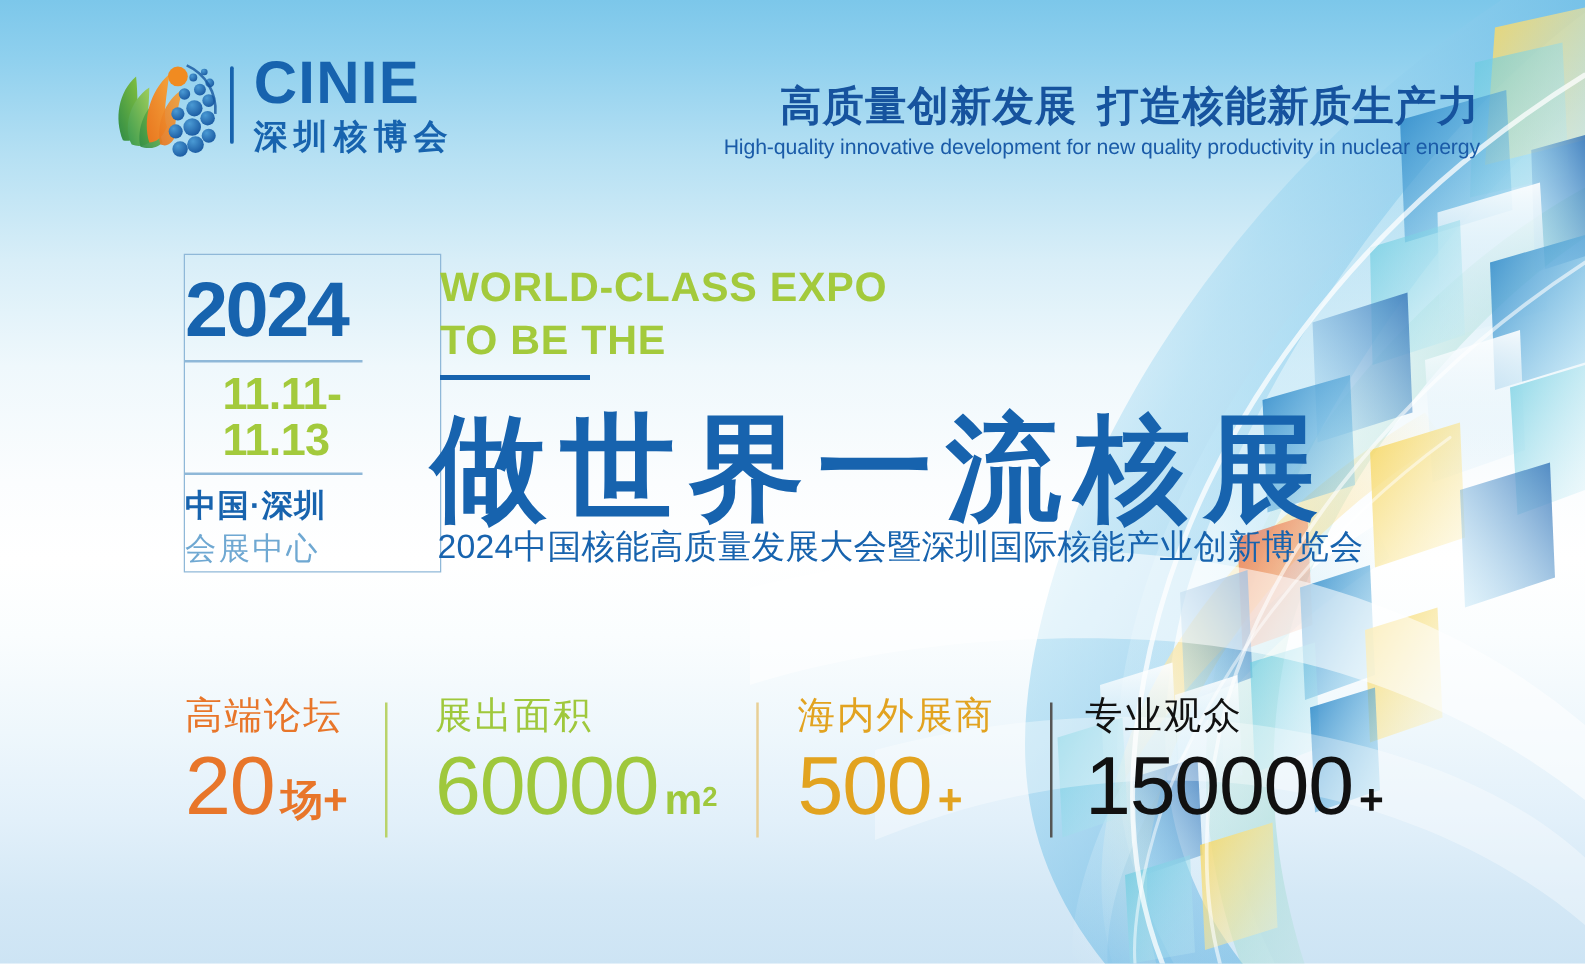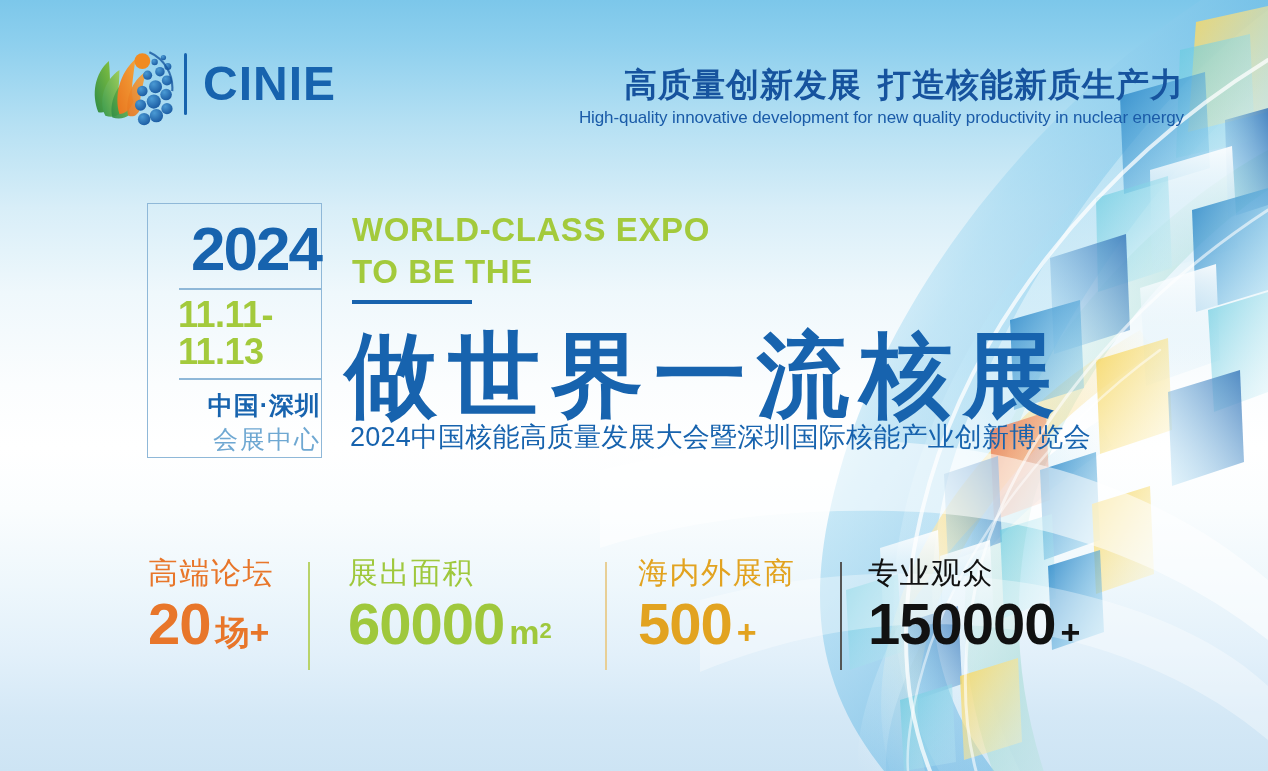--- a/index.html
+++ b/index.html
@@ -111,27 +111,27 @@
     letter-spacing: -0.1px;
     margin-top: 3px;
     white-space: nowrap;
   }
 
   
   .date-box {
     position: absolute;
     left: 147px;
     top: 203px;
-    width: 175px;
+    width: 206px;
     height: 255px;
     border: 1.5px solid #8fb8d8;
     box-sizing: border-box;
     display: flex;
     flex-direction: column;
-    align-items: flex-end;
+    align-items: flex-start;
     padding-top: 14px;
   }
   .date-year {
     font-size: 62px;
     font-weight: bold;
     color: #1763ae;
     letter-spacing: -2px;
     line-height: 1;
   }
   .date-rule {
@@ -228,22 +228,22 @@
     letter-spacing: 1.5px;
     white-space: nowrap;
   }
   .stat-value {
     margin-top: 6px;
     line-height: 1;
     white-space: nowrap;
     font-weight: bold;
   }
   .stat-num {
-    font-size: 58px;
-    font-weight: bold;
+    font-size: 66px;
+    font-weight: normal;
     letter-spacing: -1px;
   }
   .stat-unit {
     font-size: 34px;
     font-weight: bold;
     margin-left: 5px;
     letter-spacing: 0;
   }
   .stat-sup {
     font-size: 22px;
@@ -427,20 +427,21 @@
           <circle cx="78" cy="25" r="3.6"></circle>
           <circle cx="88" cy="20" r="3"></circle>
         </g>
         <path d="M72,14 A44,44 0 0 1 98,58" fill="none" stroke="#17569f" stroke-width="2.4" opacity="0.8"></path>
       </svg>
 
       <div class="logo-divider"></div>
 
       <div class="logo-words">
         <div class="logo-cinie">CINIE</div>
+        <div class="logo-cn">深圳核博会</div>
       </div>
     </div>
 
     <div class="slogan-block">
       <div class="slogan-cn">
         <span>高质量创新发展</span><span class="gap"></span><span>打造核能新质生产力</span>
       </div>
       <div class="slogan-en">High-quality innovative development for new quality productivity in nuclear energy</div>
     </div>
   </div>

